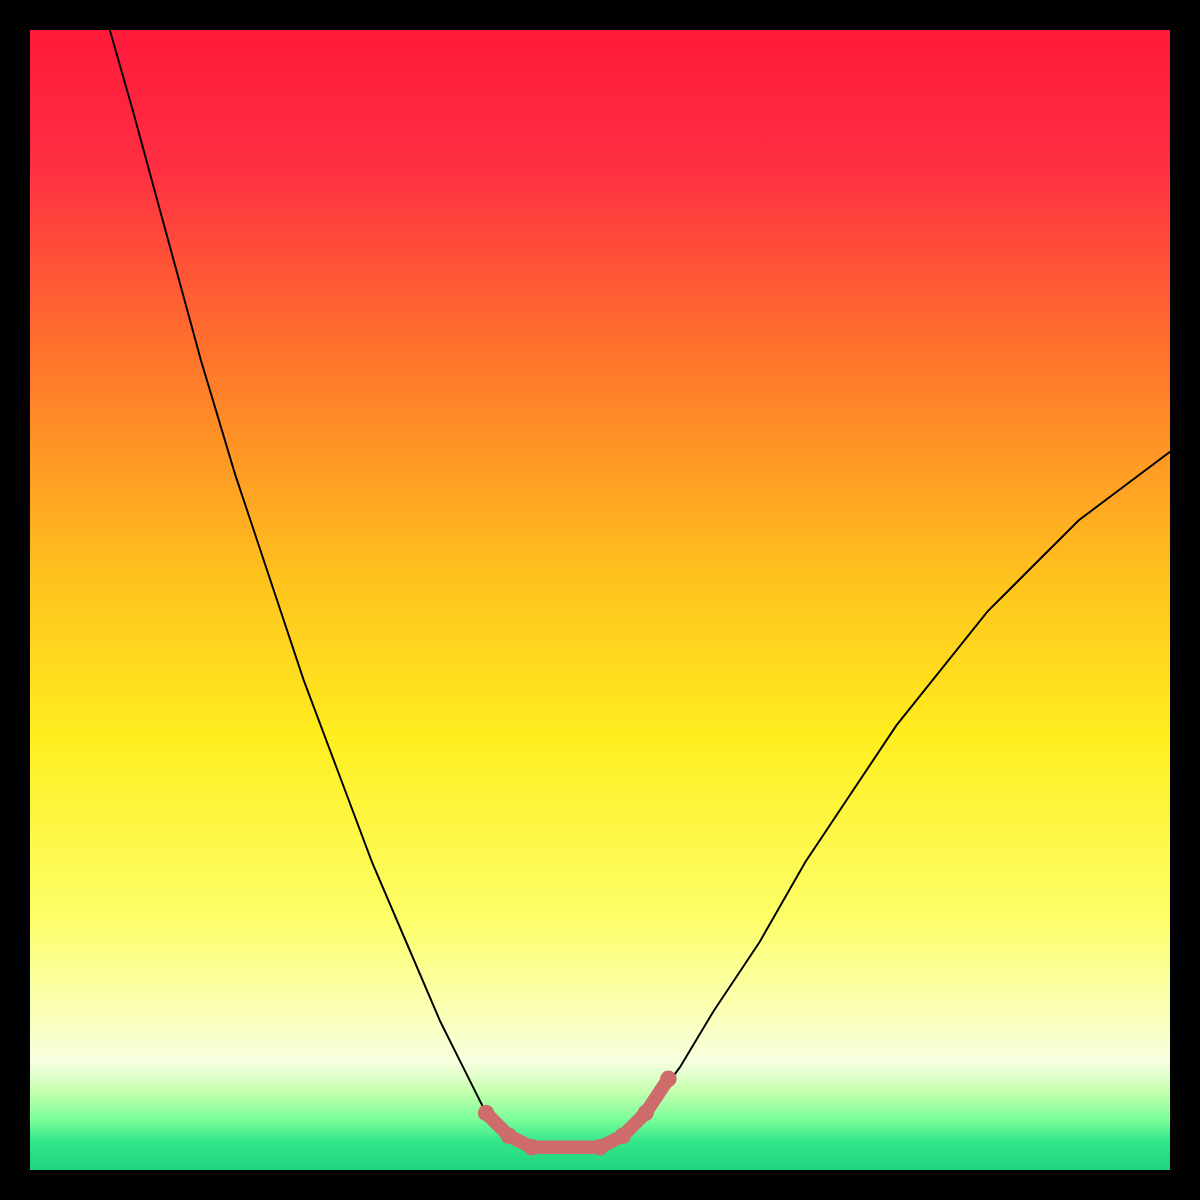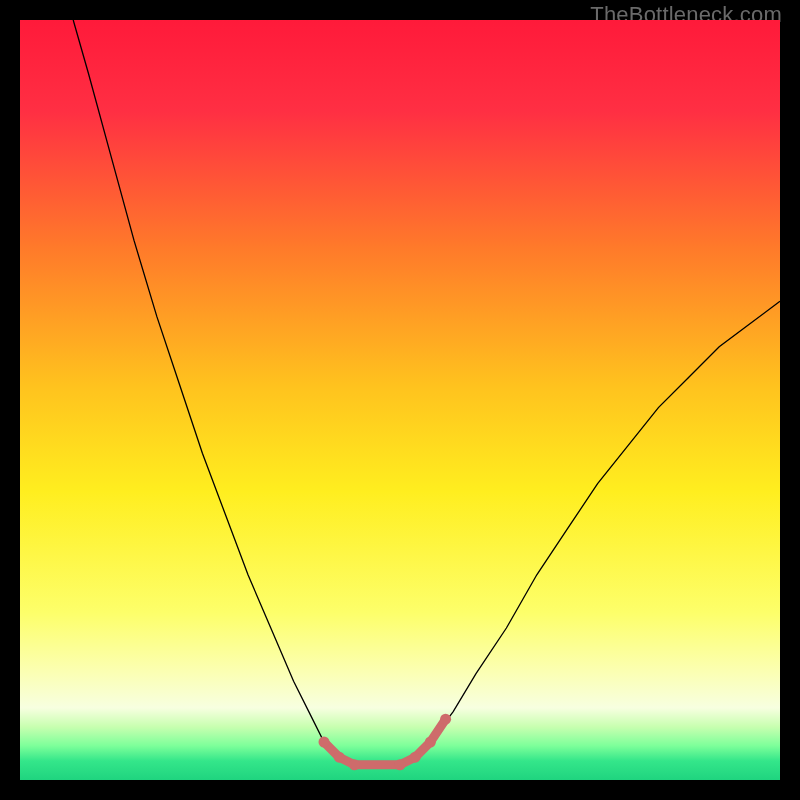--- a/index.html
+++ b/index.html
@@ -32,21 +32,20 @@
     font-size: 22px;
     font-weight: 500;
     letter-spacing: 0.2px;
     user-select: none;
   }
 </style>
 </head>
 <body>
 
 <div class="frame">
-  <div class="watermark">TheBottleneck.com</div>
   <svg class="plot" viewBox="0 0 100 100" preserveAspectRatio="none">
     <defs>
       <linearGradient id="bg-grad" x1="0" y1="0" x2="0" y2="1">
           <stop offset="0.00%" stop-color="#ff1a3a"></stop>
           <stop offset="12.00%" stop-color="#ff2f43"></stop>
           <stop offset="30.00%" stop-color="#ff7a2a"></stop>
           <stop offset="48.00%" stop-color="#ffc21e"></stop>
           <stop offset="62.00%" stop-color="#ffee1f"></stop>
           <stop offset="78.00%" stop-color="#fdff6a"></stop>
           <stop offset="86.00%" stop-color="#fbffb5"></stop>

